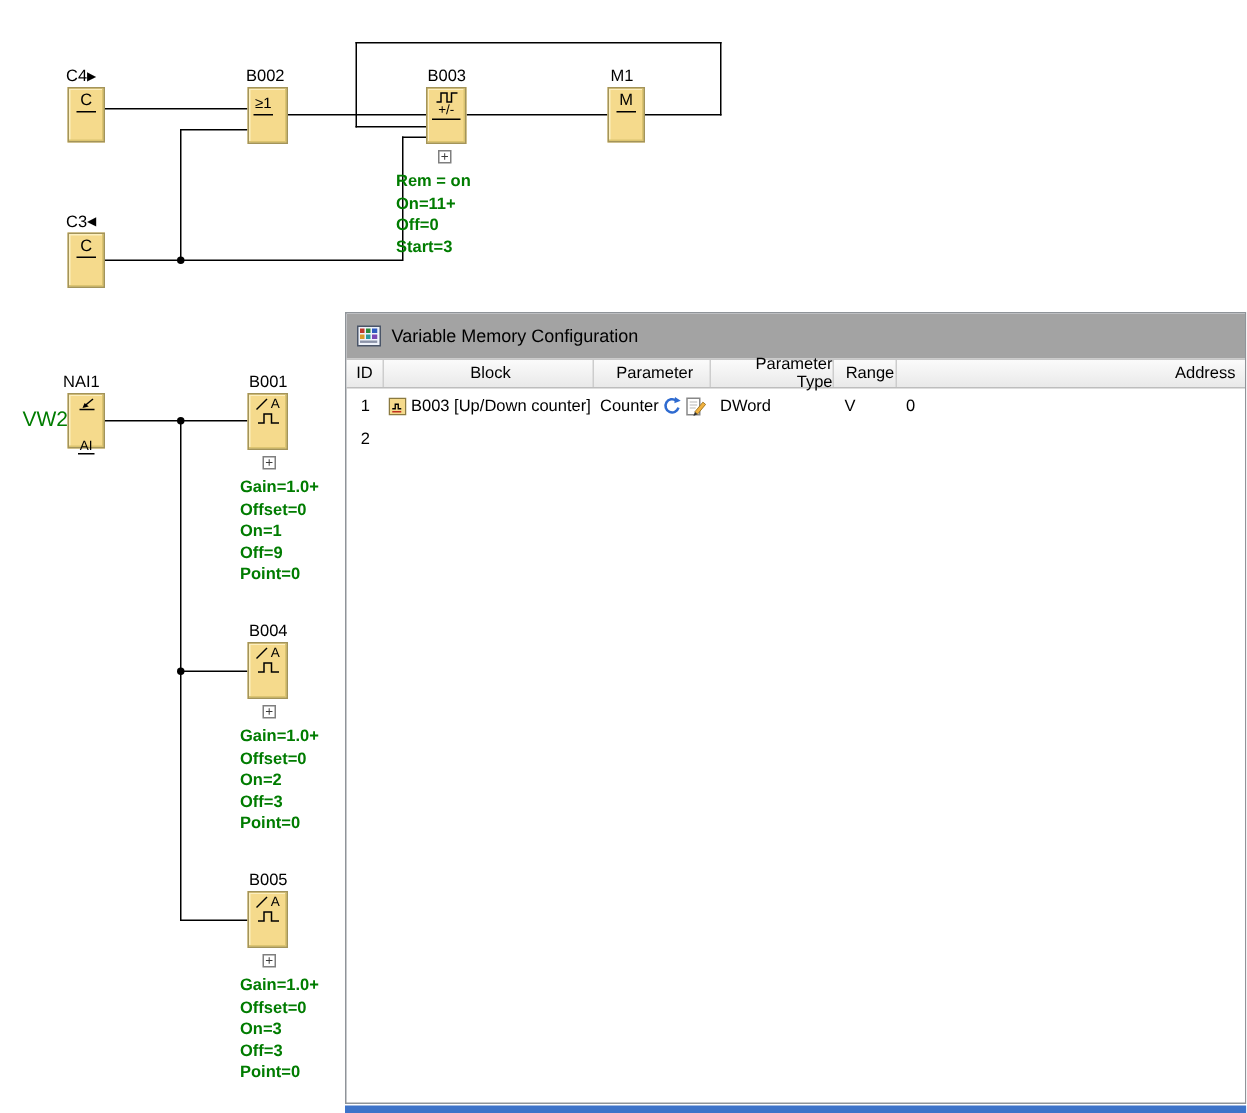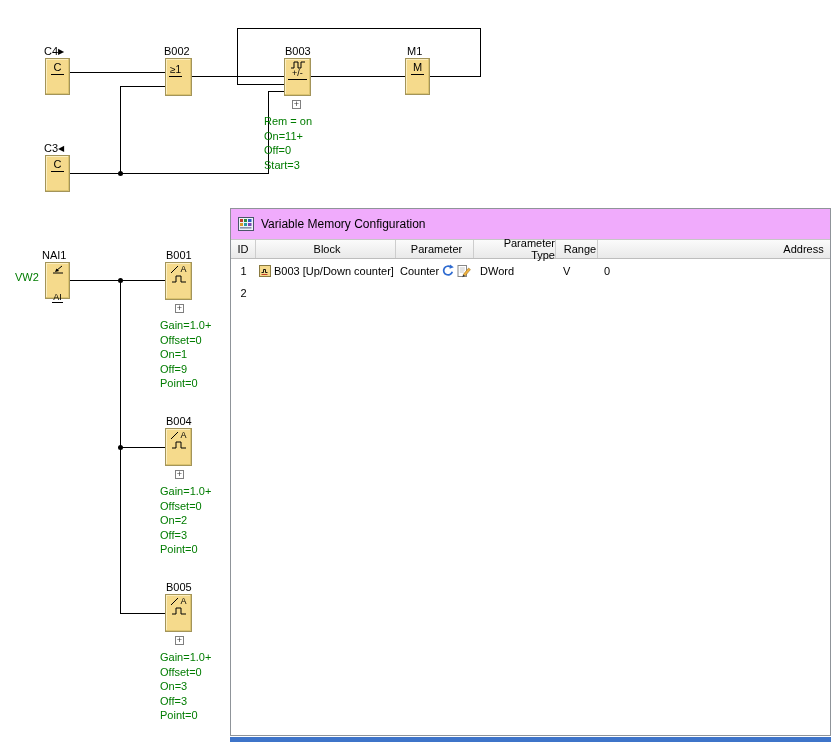--- a/index.html
+++ b/index.html
@@ -10,37 +10,37 @@
   
   .wire { position:absolute; background:#000; }
   .wh { height:1px; }
   .wv { width:1px; }
   .dot { position:absolute; width:5px; height:5px; background:#000; border-radius:50%; margin-left:-2px; margin-top:-2px; }
 
   
   .blk { position:absolute; background:#f5da8c; border:1px solid #a3945a; box-shadow: inset -1px -1px 0 #dcc470, inset 1px 1px 0 #fcefc0; }
   .blk-label { position:absolute; font-size:11px; color:#000; white-space:nowrap; }
   .blk-label .arr { font-size:8px; vertical-align:1px; }
-  .operand { position:absolute; color:#007c00; font-size:11px; white-space:nowrap; }
-  .params { position:absolute; color:#007c00; font-size:11px; line-height:14.6px; white-space:nowrap; }
+  .operand { position:absolute; color:#007c00; font-size:14px; white-space:nowrap; }
+  .params { position:absolute; color:#007c00; font-size:11px; line-height:14.6px; white-space:nowrap;font-weight:bold; }
   .plus { position:absolute; width:9px; height:9px; background:#fff; border:1px solid #7f7f7f; color:#3c3c3c; font-size:9px; line-height:7px; text-align:center; }
 
   .symC { display:block; width:13px; margin:2px auto 0; text-align:center; font-size:11px; line-height:13px; border-bottom:1px solid #000; }
   .symOr { display:inline-block; margin:2px 0 0 3px; font-size:10px; line-height:12px; border-bottom:1px solid #000; padding:0 1px; }
   .symCnt { margin:2px 3px 0; border-bottom:1px solid #000; padding-bottom:1px; text-align:center; }
   .symCnt .pm { font-size:9px; line-height:9px; }
   .symAn { margin-top:2px; text-align:center; }
   .symAn .an1 { display:flex; align-items:center; justify-content:center; gap:1px; font-size:9px; line-height:9px; }
   .symAi { margin-top:2px; text-align:center; }
   .aiTxt { display:inline-block; font-size:9px; line-height:10px; border-bottom:1px solid #000; padding:0 1px;margin-top:18px; }
   .symsvg { display:block; margin:0 auto; }
 
   
   .dialog { position:absolute; left:230px; top:208px; width:601px; height:528px; background:#fff; border:1px solid #8f9499; overflow:hidden; }
-  .titlebar { position:absolute; left:0; top:0; width:100%; height:30px; background:#f0abfc; display:flex; align-items:center; padding-left:7px; }
+  .titlebar { position:absolute; left:0; top:0; width:100%; height:30px; background:#a3a3a3; display:flex; align-items:center; padding-left:7px; }
   .dlg-icon { width:16px; height:16px; margin-right:7px; display:inline-flex; }
   .dlg-title { font-size:12px; color:#000; }
   .thead { position:absolute; left:0; top:30px; height:20px; width:780px; display:flex; background:linear-gradient(#fbfbfb,#e9e9e9); border-top:1px solid #c6c6c6; border-bottom:1px solid #bdbdbd; }
   .th { display:flex; align-items:center; justify-content:center; font-size:11px; color:#000; border-right:1px solid #cdcdcd; height:100%;text-align:right; }
   .trow { position:absolute; left:0; width:780px; height:22px; display:flex; align-items:center; font-size:11px; color:#000; }
   .r1 { top:51px; } .r2 { top:73px; }
   .td { display:flex; align-items:center; height:100%; overflow:hidden; white-space:nowrap; }
   .c-id { width:25px; justify-content:center; }
   .c-block { width:140px; padding-left:3px; gap:3px; }
   .c-param { width:78px; padding-left:4px; gap:2px; }

